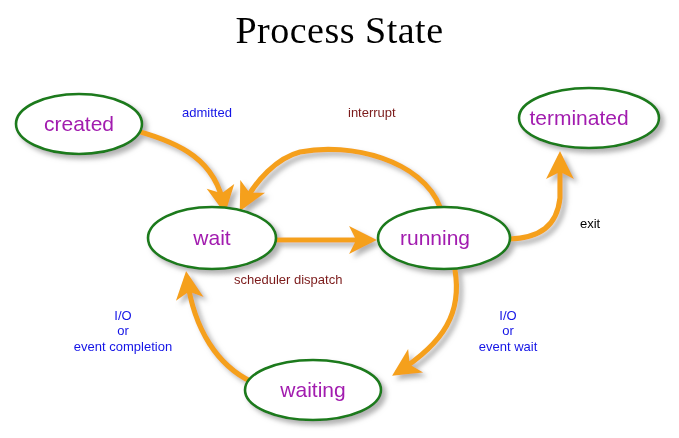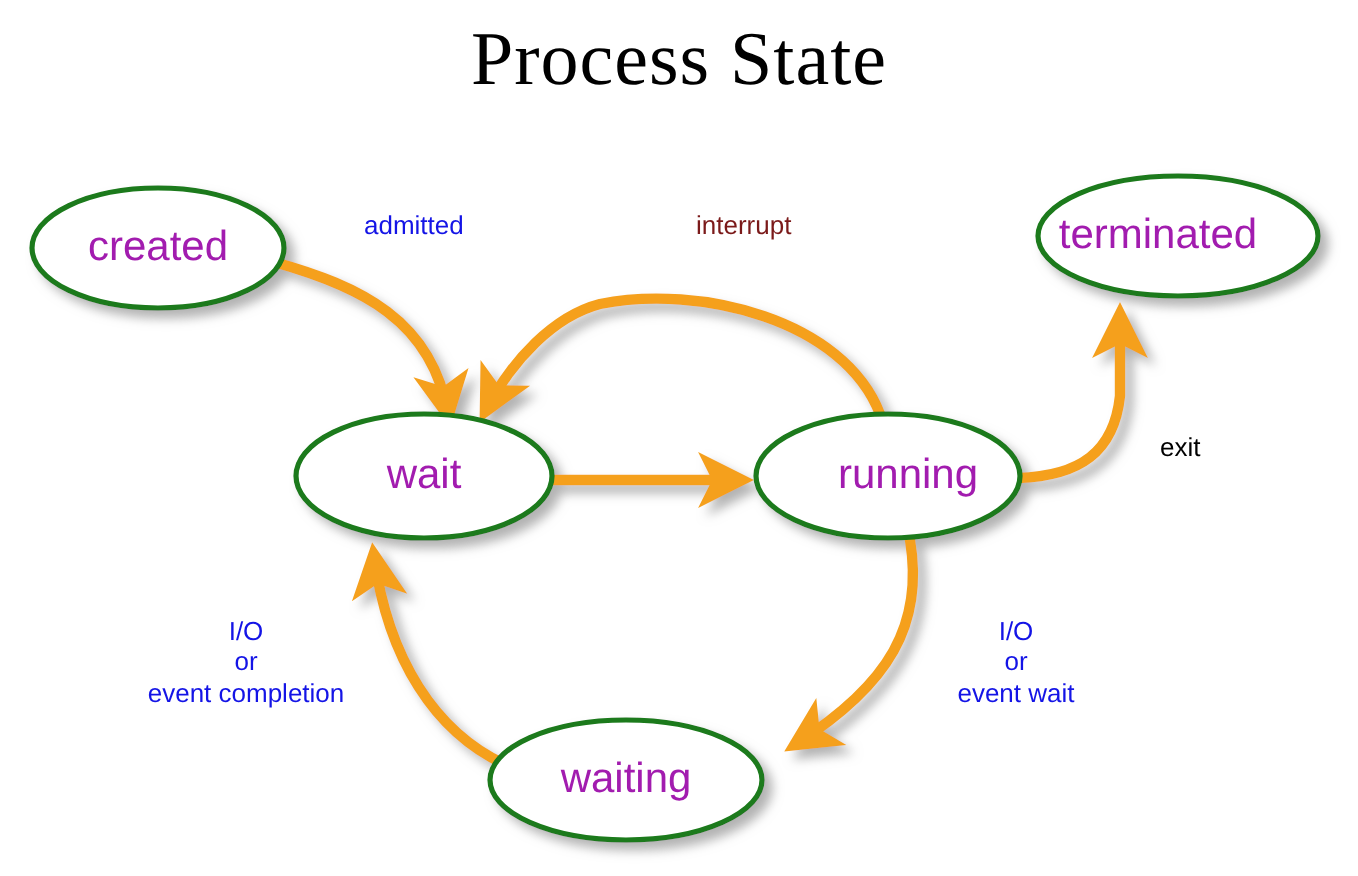--- a/index.html
+++ b/index.html
@@ -90,27 +90,28 @@
       <ellipse cx="589" cy="118" rx="70" ry="30" fill="#FFFFFF" stroke="#1A7A1A" stroke-width="2.6"></ellipse>
       <ellipse cx="212" cy="238" rx="64" ry="31" fill="#FFFFFF" stroke="#1A7A1A" stroke-width="2.6"></ellipse>
       <ellipse cx="444" cy="238" rx="66" ry="31" fill="#FFFFFF" stroke="#1A7A1A" stroke-width="2.6"></ellipse>
       <ellipse cx="313" cy="390" rx="68" ry="30" fill="#FFFFFF" stroke="#1A7A1A" stroke-width="2.6"></ellipse>
     </g>
   </svg>
 
   <div class="node-label" style="left:16px; top:112px; width:126px;">created</div>
   <div class="node-label" style="left:519px; top:106px; width:120px;">terminated</div>
   <div class="node-label" style="left:148px; top:226px; width:128px;">wait</div>
-  <div class="node-label" style="left:378px; top:226px; width:114px;margin-left:19px;">running</div>
+  <div class="node-label" style="left:378px; top:226px; width:114px;">running</div>
   <div class="node-label" style="left:245px; top:378px; width:136px;">waiting</div>
 
   <div class="edge-label lbl-blue" style="left:182px; top:105px;">admitted</div>
 
   <div class="edge-label lbl-maroon" style="left:348px; top:105px;">interrupt</div>
 
+  <div class="edge-label lbl-maroon" style="left:234px; top:272px;">scheduler dispatch</div>
 
   <div class="edge-label lbl-black" style="left:580px; top:216px;">exit</div>
 
   <div class="edge-label lbl-blue" style="left:448px; top:308px; width:120px; white-space:pre; text-align:center;">I/O
 or
 event wait</div>
 
   <div class="edge-label lbl-blue" style="left:20px; top:308px; width:206px; white-space:pre; text-align:center;">I/O
 or
 event completion</div>

